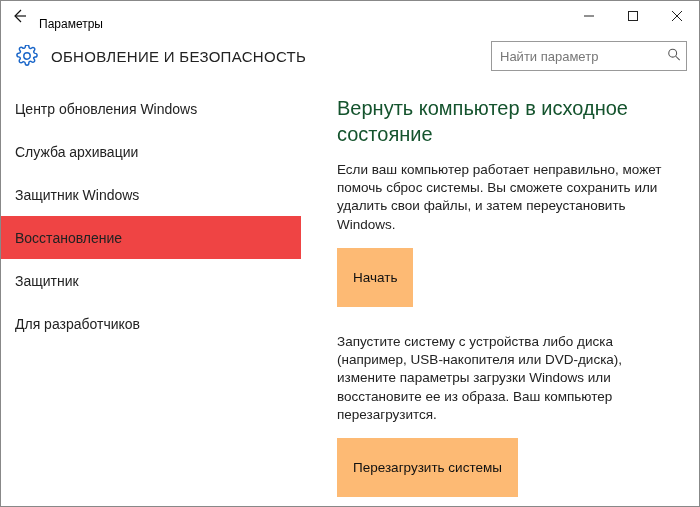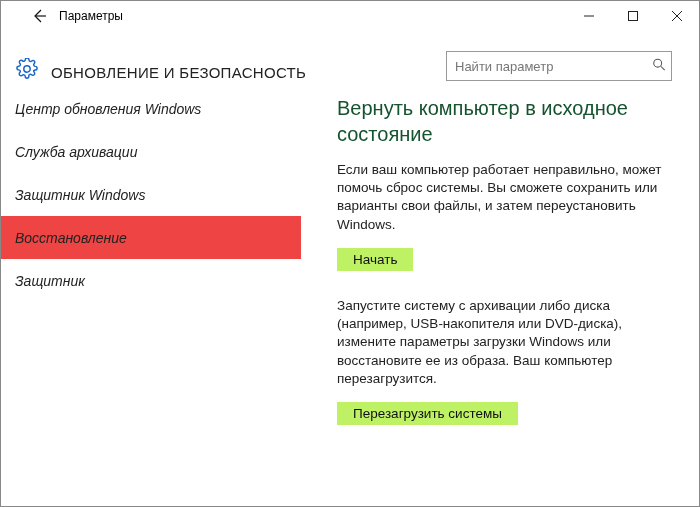--- a/index.html
+++ b/index.html
@@ -7,22 +7,22 @@
   body {
     font-family: "Segoe UI", Tahoma, sans-serif;
     font-size: 13px;
     color: #222;
     background: #fff;
     border: 1px solid #888;
   }
   .titlebar {
     height: 30px;
     display: flex;
-    align-items: center;
-    padding-left: 24px;
+    align-items: flex-end;
+    padding-left: 4px;
   }
   .titlebar .back {
     width: 28px; height: 30px;
     display: flex; align-items: center; justify-content: center;
     color: #111;
   }
   .titlebar .title {
     font-size: 12px;
     margin-left: 6px;
     color: #000;
@@ -32,39 +32,39 @@
     display: flex;
   }
   .winbtn {
     width: 44px; height: 30px;
     display: flex; align-items: center; justify-content: center;
     color: #222;
   }
   .header {
     height: 50px;
     display: flex;
-    align-items: flex-end;
-    padding: 0 27px 0 14px;
+    align-items: center;
+    padding: 0 12px 0 14px;
   }
   .gear {
     width: 24px; height: 24px;
     display: flex; align-items: center; justify-content: center;
     color: #1a66c9;
   }
   .page-heading {
     font-size: 15px;
     letter-spacing: 0.3px;
     margin-left: 12px;
     color: #222;
     font-weight: 400;
   }
   .search-wrap {
     margin-left: auto;
     position: relative;
-    width: 226px; height: 30px;
+    width: 196px; height: 30px;
   }
   .search {
     width: 100%; height: 100%;
     border: 1px solid #999;
     padding: 0 30px 0 8px;
     font-family: inherit;
     font-size: 13px;
     color: #666;
     outline: none;
   }
@@ -76,21 +76,20 @@
     color: #555;
     pointer-events: none;
   }
   .body {
     display: flex;
     height: calc(100% - 80px);
   }
   .sidebar {
     width: 300px;
     padding-top: 6px;
-    font-style: italic;
   }
   .side-item {
     height: 43px;
     display: flex;
     align-items: center;
     padding-left: 14px;
     font-size: 14px;
     color: #222;
     cursor: default;
   }
@@ -112,23 +111,23 @@
     margin-bottom: 14px;
   }
   .section p {
     font-size: 13.5px;
     color: #222;
     line-height: 1.35;
     margin-bottom: 14px;
   }
   .btn {
     display: inline-block;
-    background: #bef264;
+    background: #fdba74;
     border: none;
-    padding: 4px 16px;
+    padding: 22px 16px;
     font-family: inherit;
     font-size: 13.5px;
     color: #111;
     cursor: default;
   }
 </style>
 </head>
 <body>
 
 <div class="titlebar">
@@ -177,26 +176,27 @@
   </div>
 </div>
 
 <div class="body">
   <div class="sidebar">
     <div class="side-item">Центр обновления Windows</div>
     <div class="side-item">Служба архивации</div>
     <div class="side-item">Защитник Windows</div>
     <div class="side-item selected">Восстановление</div>
     <div class="side-item">Защитник</div>
+    <div class="side-item">Для разработчиков</div>
   </div>
 
   <div class="content">
     <div class="section">
       <h2>Вернуть компьютер в исходное состояние</h2>
-      <p>Если ваш компьютер работает неправильно, может помочь сброс системы. Вы сможете сохранить или варианты свои файлы, и затем переустановить Windows.</p>
+      <p>Если ваш компьютер работает неправильно, может помочь сброс системы. Вы сможете сохранить или удалить свои файлы, и затем переустановить Windows.</p>
       <button class="btn">Начать</button>
     </div>
     <div class="section">
-      <p>Запустите систему с архивации либо диска (например, USB-накопителя или DVD-диска), измените параметры загрузки Windows или восстановите ее из образа. Ваш компьютер перезагрузится.</p>
+      <p>Запустите систему с устройства либо диска (например, USB-накопителя или DVD-диска), измените параметры загрузки Windows или восстановите ее из образа. Ваш компьютер перезагрузится.</p>
       <button class="btn">Перезагрузить системы</button>
     </div>
   </div>
 </div>
 
 </body></html>

